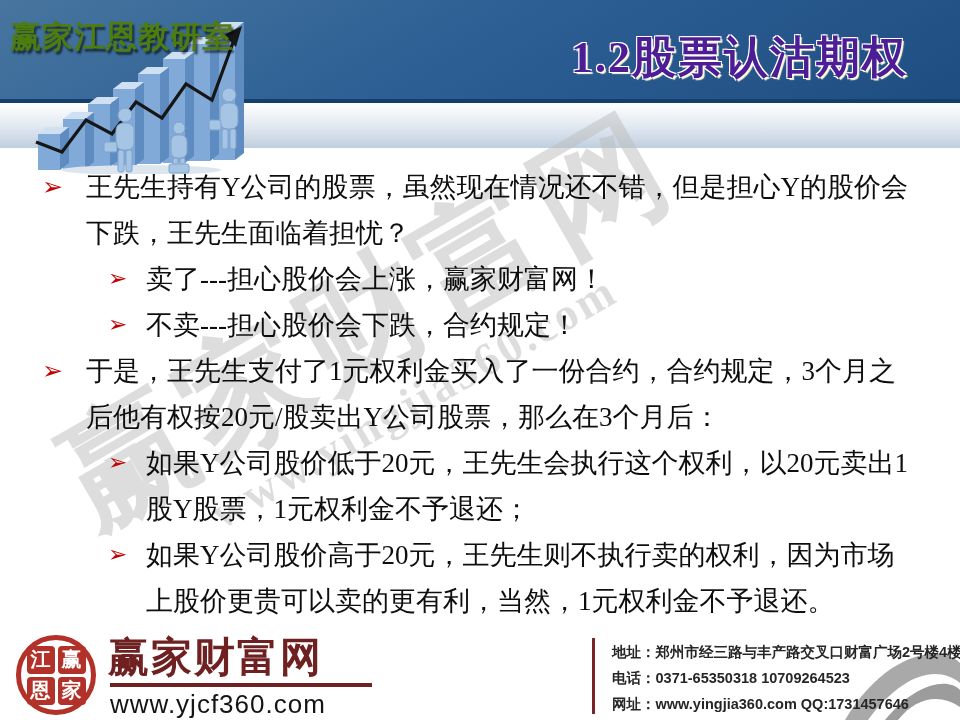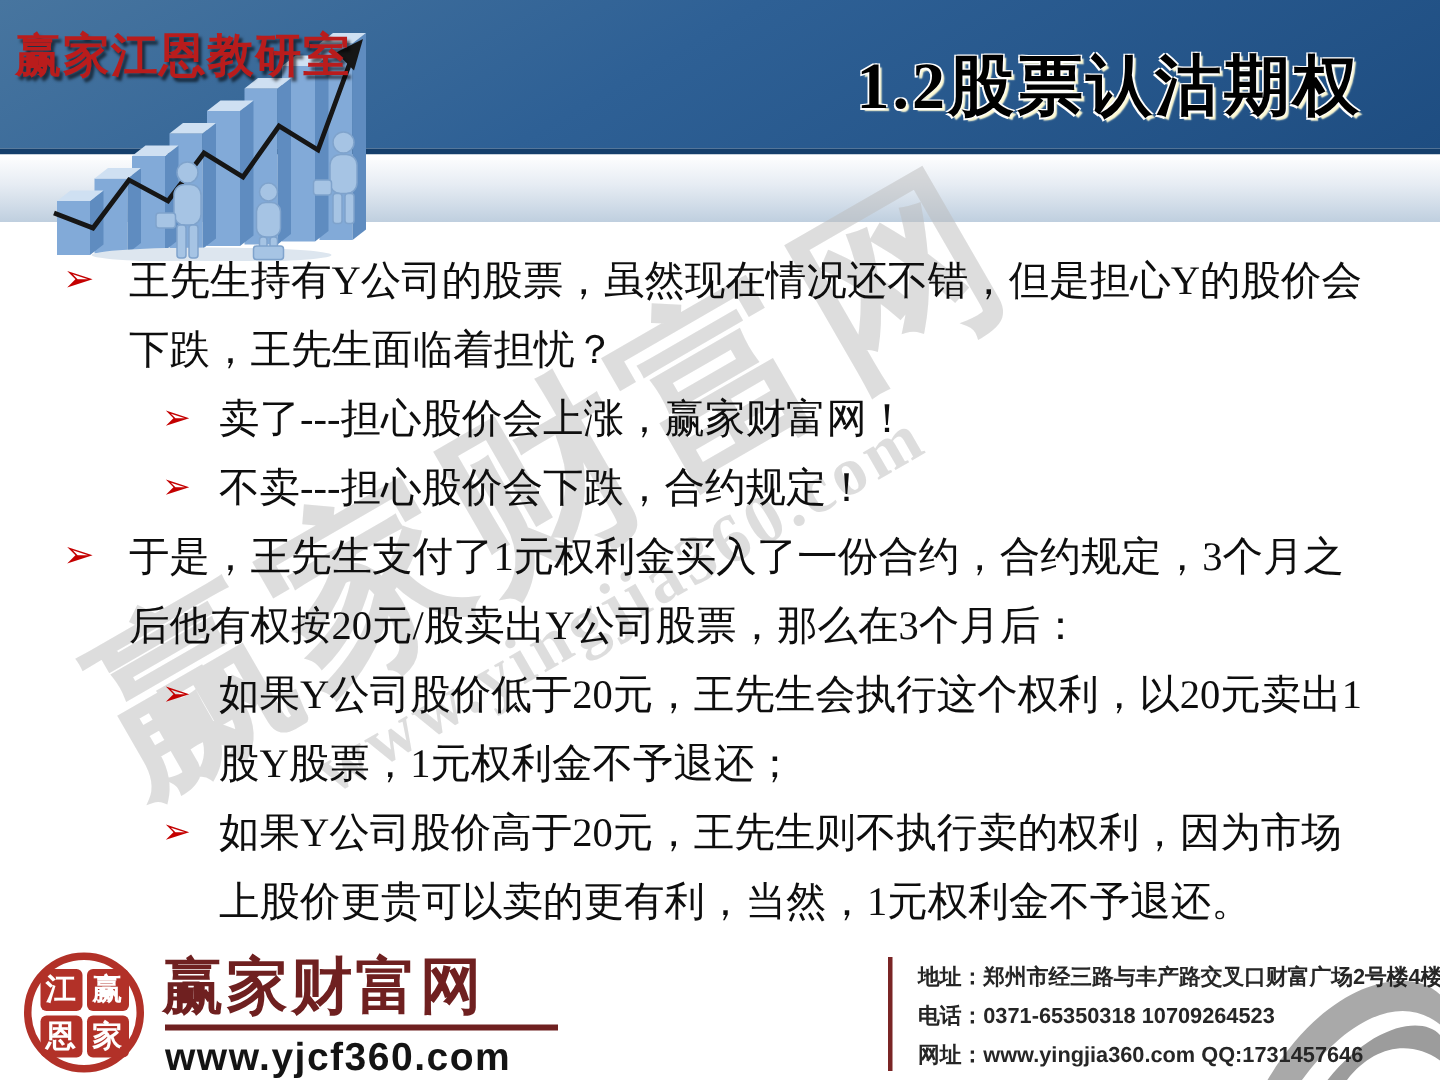--- a/index.html
+++ b/index.html
@@ -5,23 +5,23 @@
   html,body{margin:0;padding:0;}
   .slide{position:relative;width:960px;height:720px;background:#ffffff;overflow:hidden;
          font-family:"Liberation Serif","DejaVu Serif",serif;}
 
   
   .header{position:absolute;top:0;left:0;width:960px;height:99px;
           background:linear-gradient(150deg,#47759f 0%,#2e6095 45%,#1e4d81 100%);
           border-bottom:4px solid #143e6b;}
   .substrip{position:absolute;top:103px;left:0;width:960px;height:45px;
           background:linear-gradient(180deg,#ffffff 0%,#e6ecf3 45%,#bfcfdf 100%);}
-  .brand{position:absolute;top:16px;left:10px;font-size:31px;font-weight:bold;color:#b91c1c;
+  .brand{position:absolute;top:16px;left:10px;font-size:31px;font-weight:bold;color:#4d7c0f;
          letter-spacing:1px;text-shadow:2px 3px 2px rgba(0,0,0,0.6);z-index:5;}
-  .title{position:absolute;top:28px;right:52px;font-size:44px;font-weight:bold;color:#000000;
+  .title{position:absolute;top:28px;right:52px;font-size:44px;font-weight:bold;color:#4c1d95;
          letter-spacing:2px;z-index:5;
          text-shadow:-1px -1px 0 #ffffff,1px -1px 0 #ffffff,-1px 1px 0 #ffffff,2px 2px 1px #fffbd6;}
   .graphic{position:absolute;top:2px;left:26px;width:235px;height:172px;z-index:4;}
 
   
   .watermark{position:absolute;left:-20px;top:250px;width:800px;z-index:1;
              transform:rotate(-30deg);transform-origin:50% 50%;
              color:#bdbdbd;opacity:0.5;text-align:center;pointer-events:none;}
   .wm1{font-size:128px;font-weight:bold;letter-spacing:8px;line-height:1.05;}
   .wm2{font-size:46px;font-weight:bold;letter-spacing:3px;}
@@ -38,21 +38,21 @@
   
   .footer{position:absolute;left:0;top:630px;width:960px;height:90px;background:#fff;z-index:3;}
   .seal{position:absolute;left:16px;top:5px;width:80px;height:80px;border:5px solid #b23128;
         border-radius:50%;box-sizing:border-box;display:flex;align-items:center;justify-content:center;}
   .seal-grid{display:grid;grid-template-columns:28px 28px;grid-template-rows:28px 28px;gap:3px;}
   .seal-grid span{background:#b23128;color:#ffffff;font-size:20px;font-weight:bold;
         display:flex;align-items:center;justify-content:center;border-radius:4px;}
   .siteName{position:absolute;left:108px;top:0px;font-size:41px;font-weight:bold;color:#6f2020;
         letter-spacing:2px;font-family:"Liberation Sans","DejaVu Sans",sans-serif;}
   .rule{position:absolute;left:110px;top:53px;width:262px;height:4px;background:#6f2020;}
-  .siteUrl{position:absolute;left:110px;top:59px;font-size:26px;font-weight:bold;color:#141414;
+  .siteUrl{position:absolute;left:110px;top:59px;font-size:26px;font-weight:normal;color:#141414;
         font-family:"Liberation Sans","DejaVu Sans",sans-serif;letter-spacing:1px;}
   .vline{position:absolute;left:592px;top:8px;width:3px;height:76px;background:#7a2525;}
   .contact{position:absolute;left:612px;top:9px;z-index:2;
         font-family:"Liberation Sans","DejaVu Sans",sans-serif;
         font-size:14.5px;font-weight:bold;color:#262626;line-height:26px;white-space:nowrap;}
   .swoosh{position:absolute;right:0;bottom:0;width:170px;height:85px;z-index:1;opacity:.85;}
 </style>
 </head>
 <body>
 

